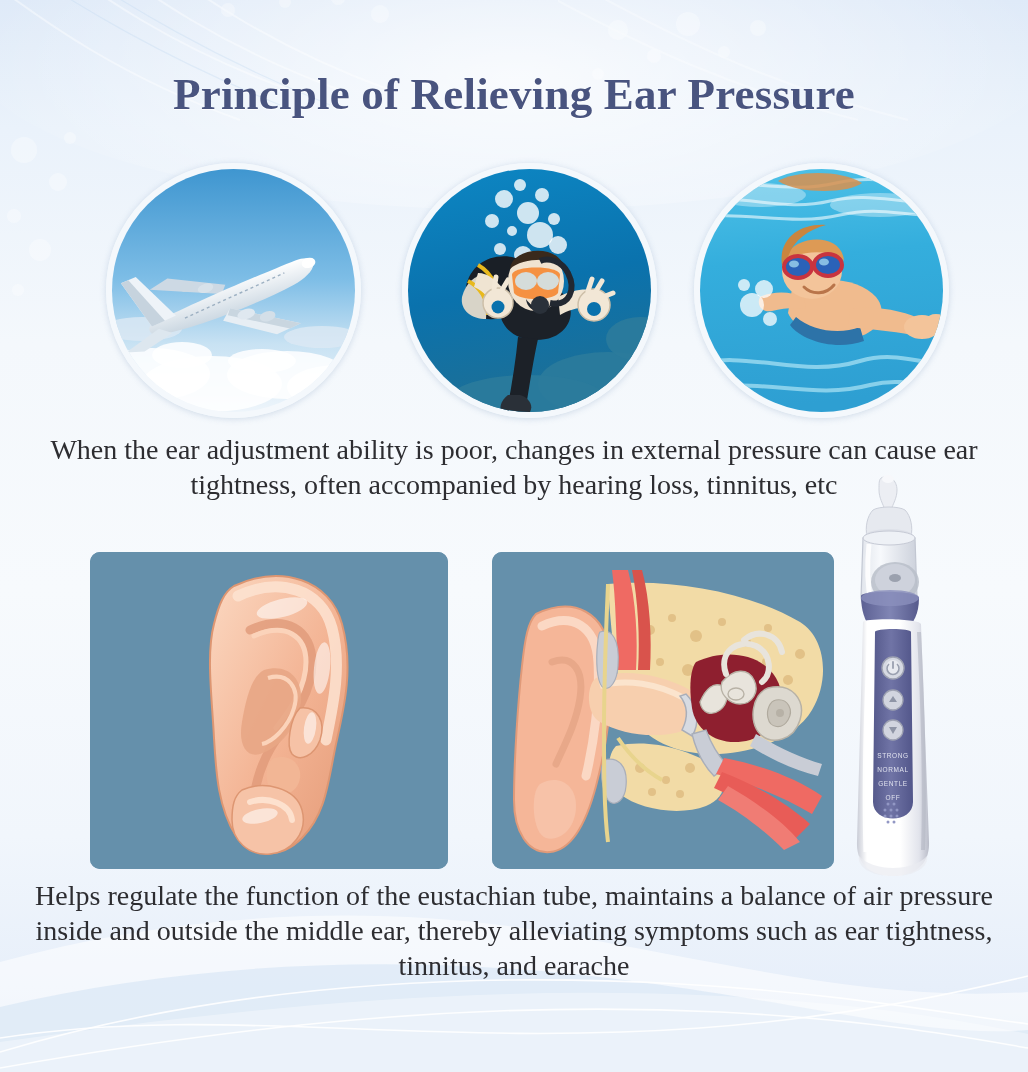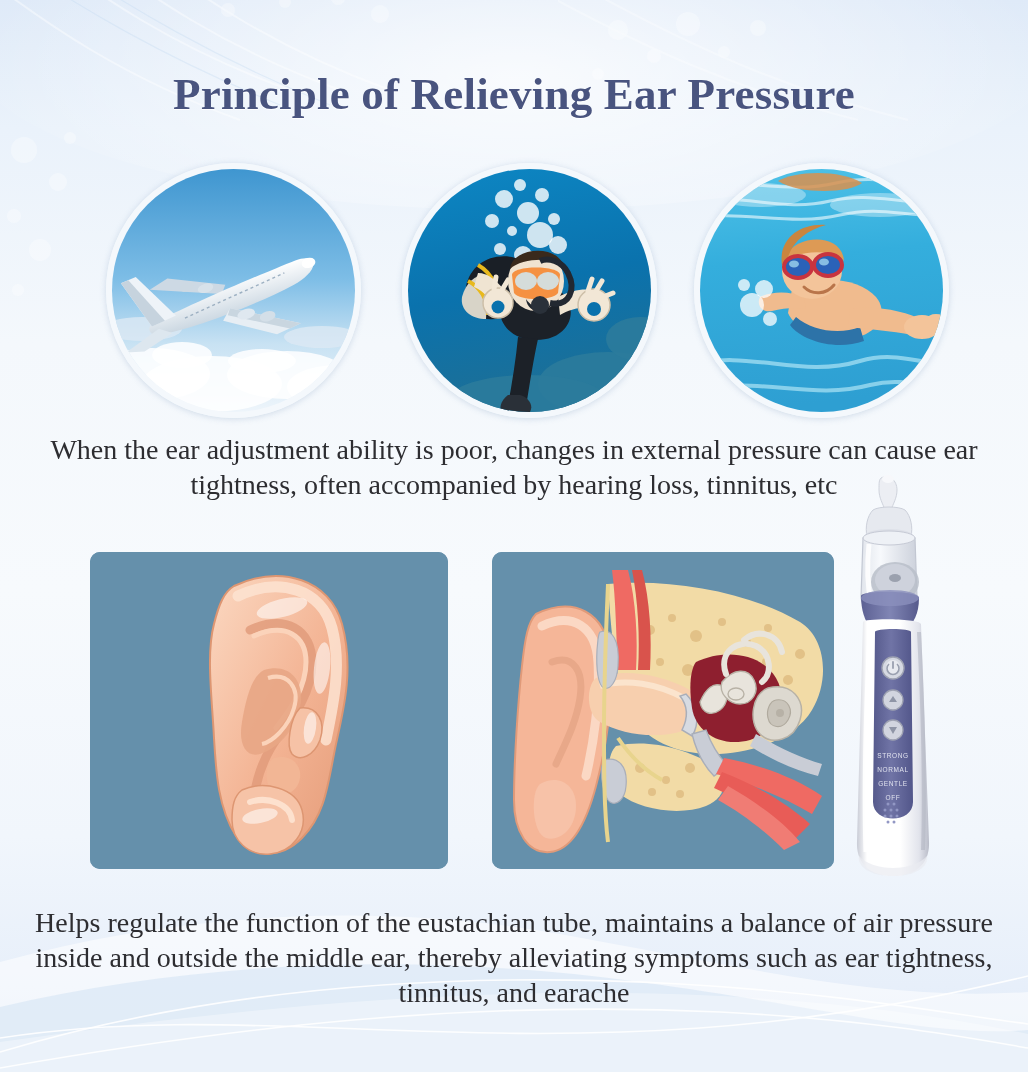--- a/index.html
+++ b/index.html
@@ -45,21 +45,21 @@
   #circle-1{left:106px;top:3px;}
   #circle-2{left:402px;top:3px;}
   #circle-3{left:694px;top:3px;}
   
   .caption{
     position:absolute;left:0;width:1028px;text-align:center;
     color:#2d2d31;font-size:28px;line-height:35px;
     font-family:"Liberation Serif", serif;
   }
   #caption-top{top:432px;}
-  #caption-bottom{top:905px;}
+  #caption-bottom{top:878px;}
   
   .panel{
     position:absolute;background:#6590ab;border-radius:10px;overflow:hidden;
   }
   #panel-outer-ear{left:90px;top:552px;width:358px;height:317px;}
   #panel-ear-anatomy{left:492px;top:552px;width:342px;height:317px;}
   .panel svg{display:block;width:100%;height:100%;}
   
   #device{position:absolute;left:833px;top:472px;width:122px;height:420px;}
   #device svg{display:block;width:100%;height:100%;}

